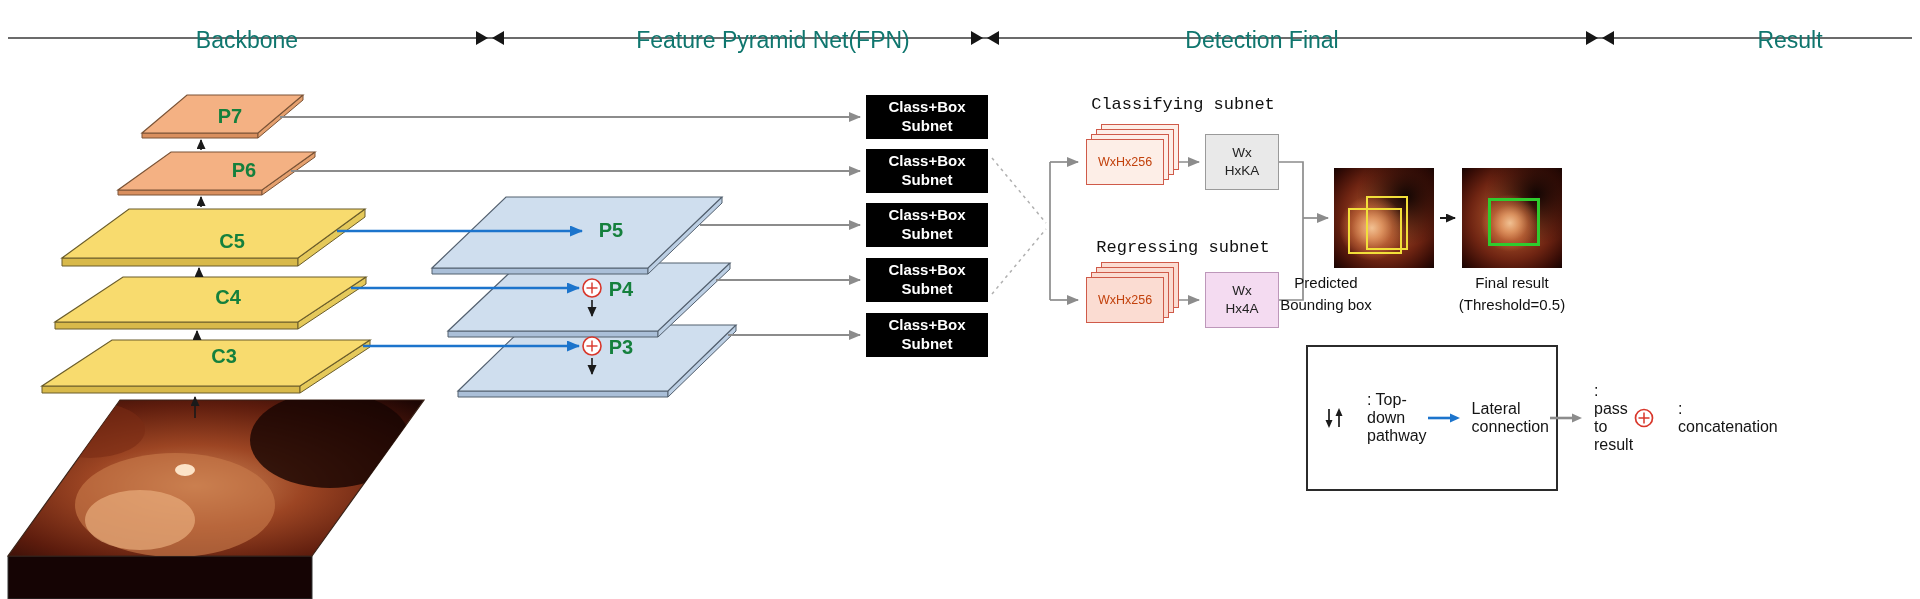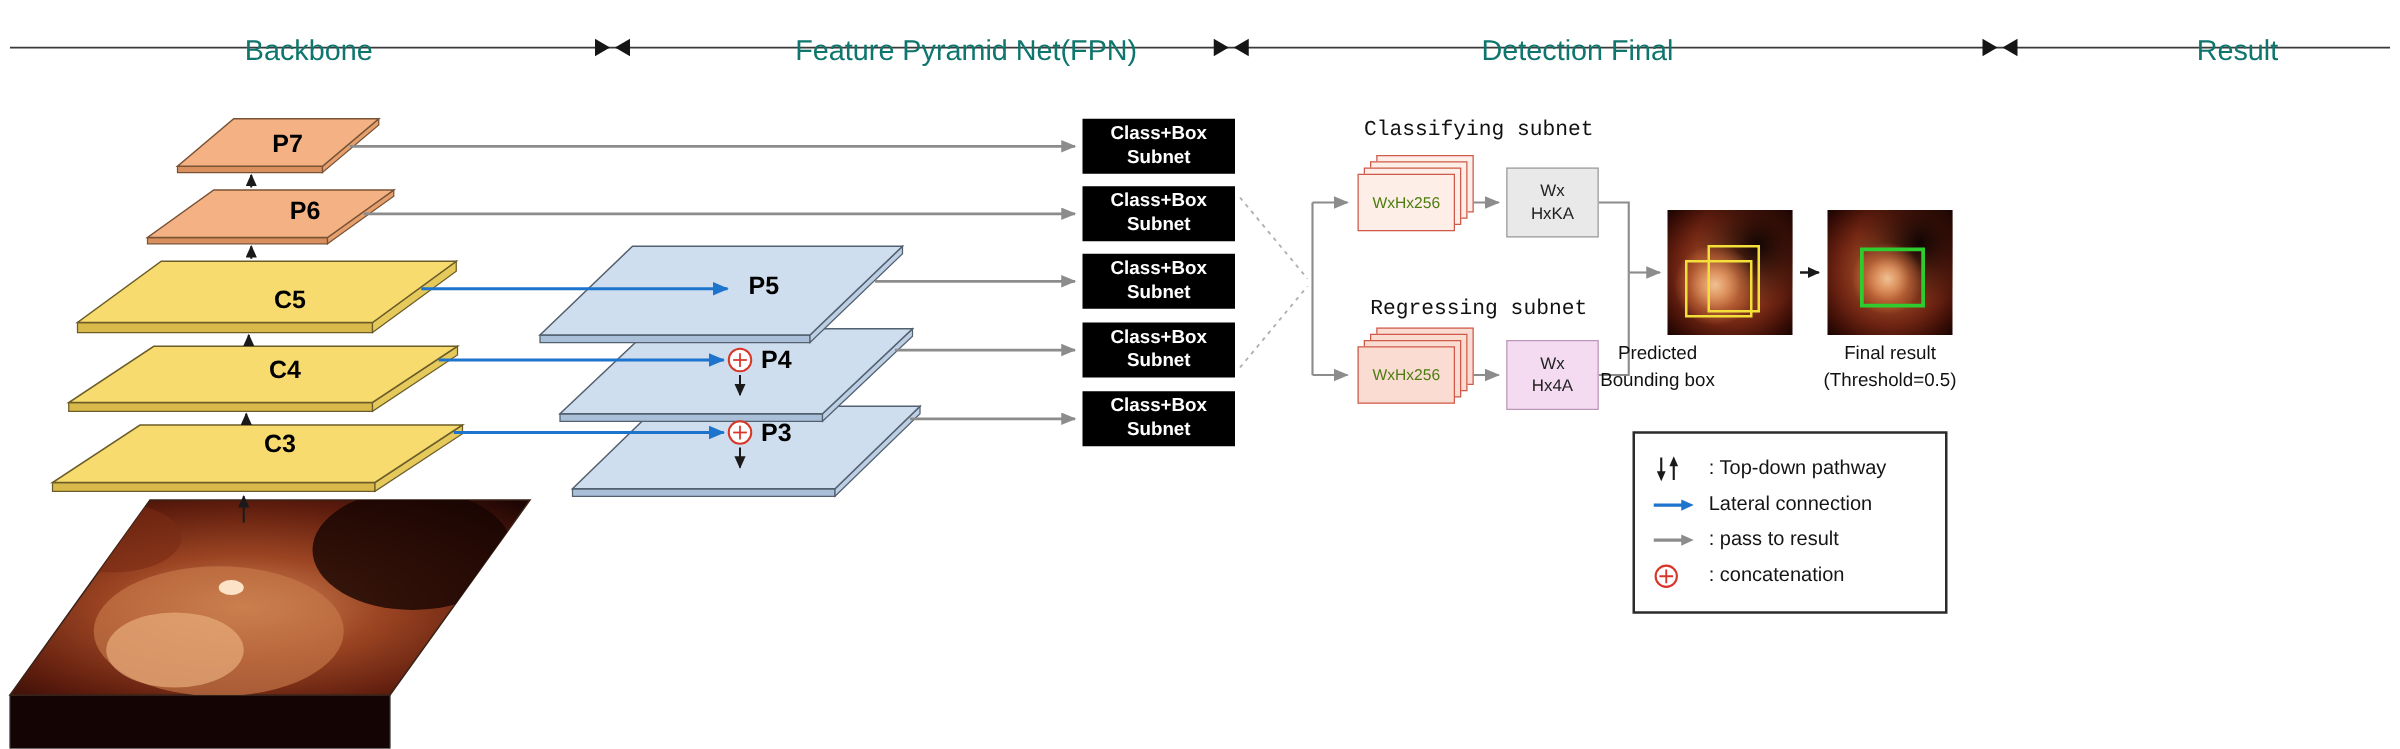--- a/index.html
+++ b/index.html
@@ -1,51 +1,51 @@
 <!DOCTYPE html>
 <html><head>
 <meta charset="utf-8">
 <style>
   * { margin:0; padding:0; box-sizing:border-box; }
   body { font-family:"Liberation Sans", sans-serif; background:#fff; }
   .canvas { position:relative; width:1920px; height:599px; background:#fff; overflow:hidden; }
   .gfx { position:absolute; left:0; top:0; width:1920px; height:599px; }
   .sec-title { position:absolute; top:2px; transform:translateX(-50%); font-size:23px; color:#0f766e; white-space:nowrap;margin-top:25px; }
-  .plane-lbl { position:absolute; transform:translate(-50%,-50%); font-size:20px; font-weight:bold; color:#000000; white-space:nowrap; }
+  .plane-lbl { position:absolute; transform:translate(-50%,-50%); font-size:20px; font-weight:bold; color:#15803d; white-space:nowrap; }
   .subnet-box { position:absolute; left:866px; width:122px; height:44px; background:#000; color:#fff;
                 display:flex; flex-direction:column; align-items:center; justify-content:center;
                 font-size:15px; font-weight:bold; line-height:1.25; }
   .sub-title { position:absolute; transform:translateX(-50%); font-size:17px; color:#111; white-space:nowrap;font-family:Liberation Mono, monospace; }
   .stack { position:absolute; width:94px; height:62px; }
   .stack-layer { position:absolute; width:78px; height:46px; border:1.5px solid #cf5a49; }
   .stack.classify .stack-layer { background:#fdeee7; }
   .stack.regress  .stack-layer { background:#fbdcd2; }
   .stack-front-label { width:100%; height:100%; display:flex; align-items:center; justify-content:center;
-                       font-size:12.5px; color:#4d7c0f; }
+                       font-size:12.5px; color:#c2410c; }
   .out-box { position:absolute; width:74px; height:56px; display:flex; flex-direction:column; align-items:center;
              justify-content:center; font-size:13.5px; line-height:1.3; color:#222; text-align:center; }
   .out-box.gray { background:#e9e9e9; border:1px solid #9a9a9a; }
   .out-box.pink { background:#f4dbf1; border:1px solid #bd97ba; }
   .endo { position:absolute; width:100px; height:100px; overflow:hidden;
     background:
       radial-gradient(circle at 38% 60%, rgba(246,199,152,.95) 0%, rgba(228,153,100,.9) 12%, rgba(201,109,62,.6) 24%, rgba(201,109,62,0) 38%),
       radial-gradient(circle at 72% 28%, rgba(12,3,2,.95) 0%, rgba(30,8,4,.6) 22%, rgba(30,8,4,0) 48%),
       radial-gradient(circle at 50% 50%, #bd6b3c 0%, #9c4825 30%, #6e2412 60%, #390d06 85%, #170402 100%);
   }
   .endo.second {
     background:
       radial-gradient(circle at 48% 55%, rgba(246,199,152,.95) 0%, rgba(228,153,100,.9) 12%, rgba(201,109,62,.6) 24%, rgba(201,109,62,0) 38%),
       radial-gradient(circle at 74% 26%, rgba(12,3,2,.95) 0%, rgba(30,8,4,.6) 22%, rgba(30,8,4,0) 48%),
       radial-gradient(circle at 50% 50%, #bd6b3c 0%, #9c4825 30%, #6e2412 60%, #390d06 85%, #170402 100%);
   }
   .bbox { position:absolute; }
   .caption { position:absolute; transform:translateX(-50%); text-align:center; font-size:15px; line-height:1.45;
              color:#111; white-space:nowrap; }
   .legend { position:absolute; left:1306px; top:345px; width:252px; height:146px; border:2px solid #2b2b2b;
-            background:#fff; display:flex; flex-direction:column; justify-content:space-evenly; padding:8px 8px 8px 14px; }
+            background:#fff; display:flex; flex-direction:row; justify-content:space-evenly; padding:8px 8px 8px 14px; }
   .legend-row { display:flex; align-items:center; gap:9px; font-size:16px; color:#141414; }
   .legend-icon { flex:0 0 36px; display:flex; align-items:center; }
 </style>
 </head>
 <body>
 
 <div class="canvas">
 
   <svg class="gfx" viewBox="0 0 1920 599">
     <defs>

